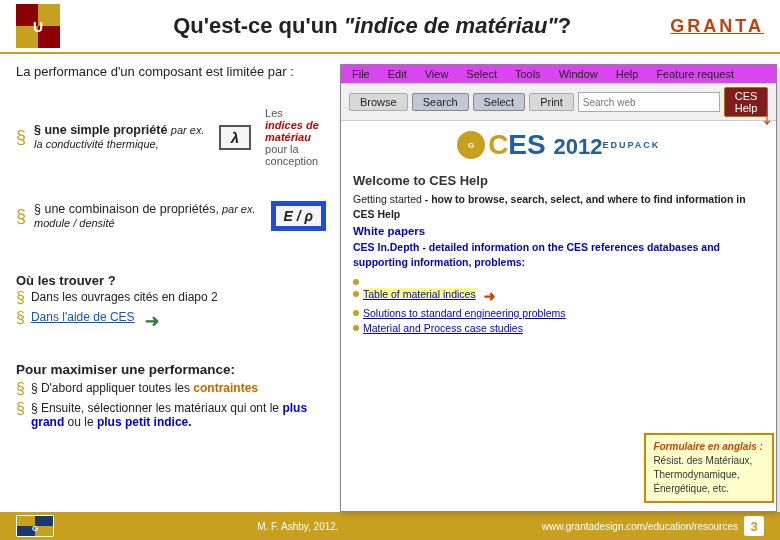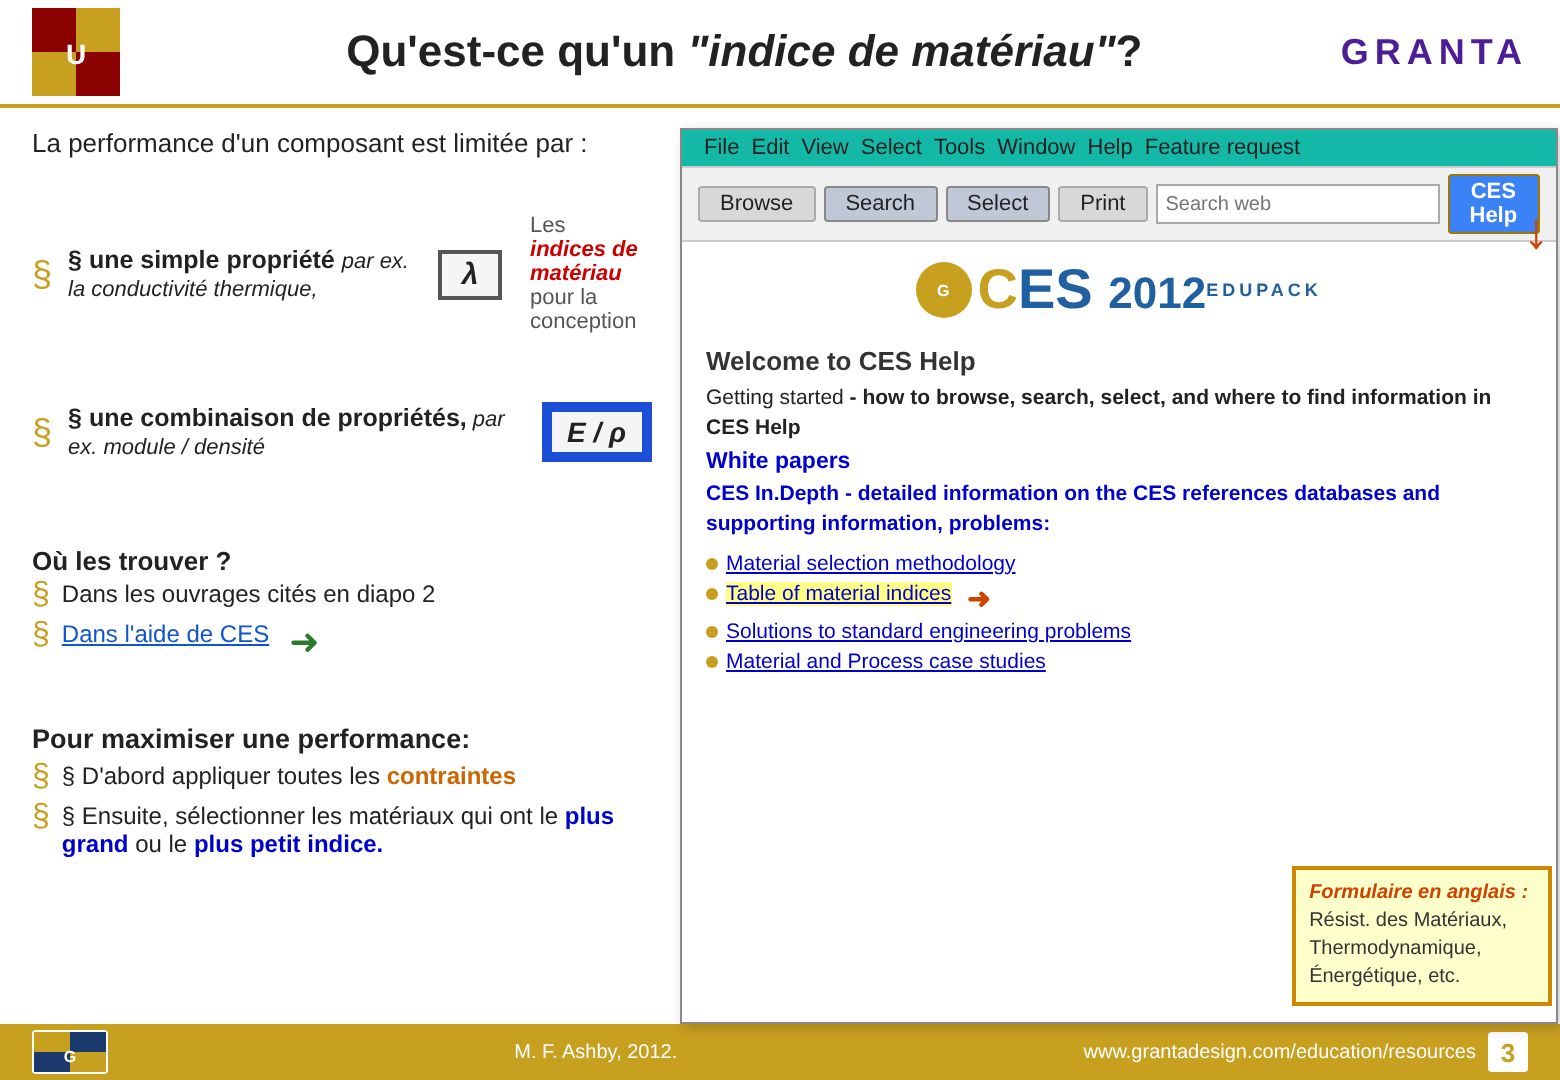--- a/index.html
+++ b/index.html
@@ -33,22 +33,23 @@
       font-weight: bold;
       color: #222;
       flex: 1;
       text-align: center;
     }
     .header-title em { font-style: italic; }
     .granta-logo {
       font-size: 18px;
       font-weight: bold;
       letter-spacing: 3px;
-      color: #4c1d95;
+      color: #c2410c;
       text-transform: uppercase;
+      text-decoration: underline;
     }
 
     
     .main {
       display: flex;
       padding: 10px 16px 0 16px;
       height: calc(540px - 54px - 28px);
       gap: 14px;
     }
 
@@ -146,21 +147,22 @@
       box-shadow: 2px 2px 6px rgba(0,0,0,0.2);
       flex: 1;
       display: flex;
       flex-direction: column;
       font-size: 11px;
       position: relative;
     }
 
     .ces-menubar {
       display: flex;
-      background: #14b8a6;
+      gap: 12px;
+      background: #d946ef;
       padding: 2px 8px;
       border-bottom: 1px solid #ccc;
       font-size: 11px;
       color: #222;
     }
     .ces-menu-item {
       cursor: pointer;
       padding: 1px 3px;
     }
 
@@ -179,23 +181,23 @@
       border-radius: 2px;
       font-size: 11px;
       cursor: pointer;
       color: #222;
     }
     .ces-toolbar-btn.active {
       background: #c0c8d8;
       border-color: #888;
     }
     .ces-toolbar-btn.ces-help {
-      background: #3b82f6;
+      background: #7f1d1d;
       color: #fff;
-      font-weight: bold;
+      font-weight: normal;
       border-color: #a07800;
     }
     .ces-search-box {
       flex: 1;
       height: 20px;
       border: 1px solid #aaa;
       font-size: 10px;
       padding: 0 4px;
       background: #fff;
     }
@@ -390,21 +392,21 @@
           <span style="font-size:11px;color:#c00;font-weight:bold;font-style:italic;">indices de matériau</span>
           <span style="font-size:11px;color:#555;">pour la conception</span>
         </span>
       </div>
     </div>
 
     <div class="bullet-block">
       <div class="bullet-row">
         <span style="color:#c8a020; font-size:18px; line-height:1; flex-shrink:0;">§</span>
         <span>
-          <span style="font-weight:bold;">§ une combinaison de propriétés,</span><span style="font-style:italic;font-size:11px;"> par ex. module / densité</span>
+          <span style="font-weight:normal;">§ une combinaison de propriétés,</span><span style="font-style:italic;font-size:11px;"> par ex. module / densité</span>
         </span>
         <span class="erho-box" style="font-style:italic;">E / ρ</span>
       </div>
     </div>
 
     <div style="margin-top:4px;">
       <div class="section-header">Où les trouver ?</div>
       <div class="perf-bullet">
         <span class="bdot">§</span>
         <span>Dans les ouvrages cités en diapo 2</span>
@@ -478,21 +480,20 @@
           <span> - how to browse, search, select, and where to find information in CES Help</span>
         </div>
         <div class="ces-white-papers">White papers</div>
         <div class="ces-indepth">
           <span style="font-weight:bold;color:#0000cc;">CES In.Depth</span>
           <span> - detailed information on the CES references databases and supporting information, problems:</span>
         </div>
 
         <div class="ces-list-item">
           <div class="ces-list-dot"></div>
-          <span class="ces-list-link">Material selection methodology</span>
         </div>
         <div class="ces-list-item highlighted">
           <div class="ces-list-dot"></div>
           <span class="ces-list-link" style="background:#ffff88;">Table of material indices</span>
           <span style="color:#cc4400; font-weight:bold; font-size:14px; margin-left:4px;">➜</span>
         </div>
         <div class="ces-list-item">
           <div class="ces-list-dot"></div>
           <span class="ces-list-link">Solutions to standard engineering problems</span>
         </div>

